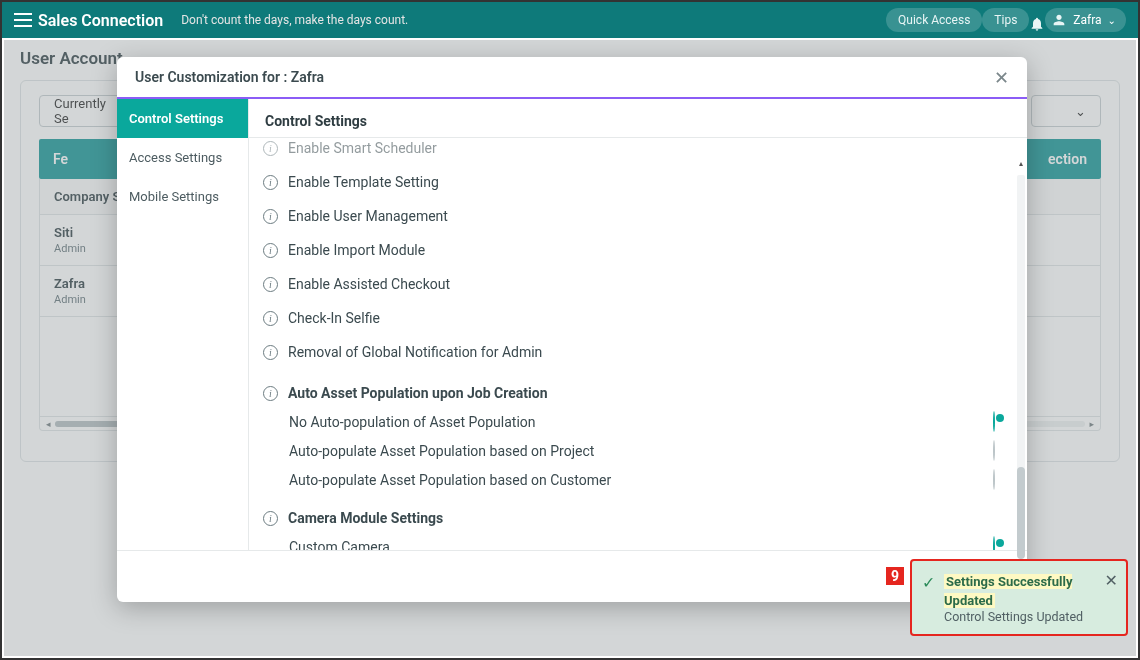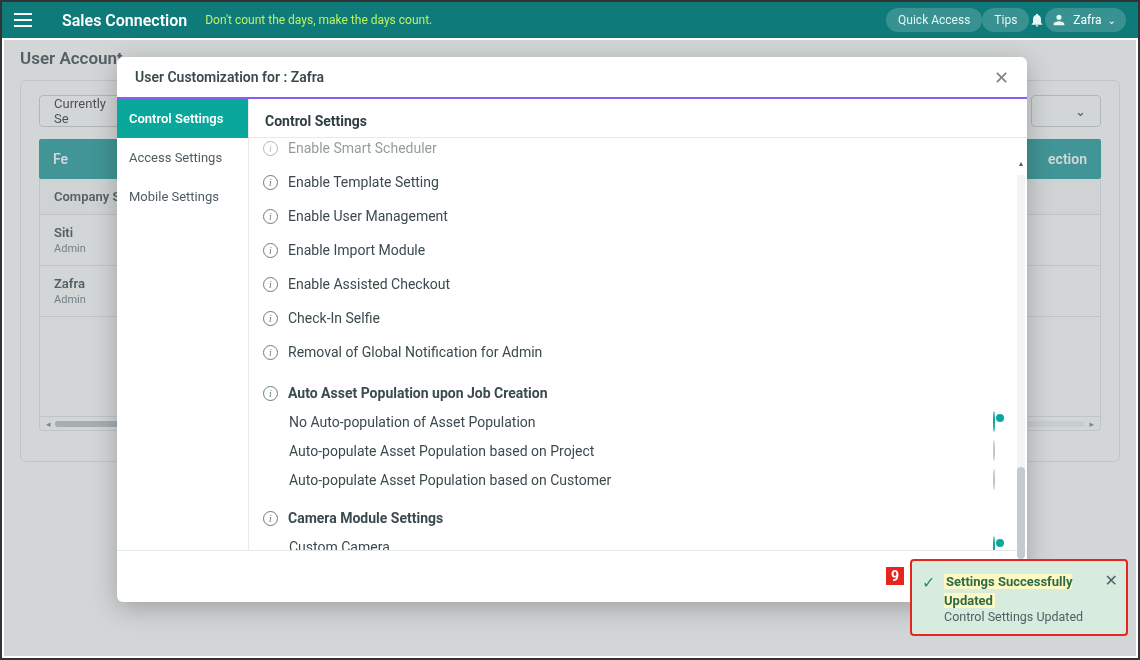--- a/index.html
+++ b/index.html
@@ -16,23 +16,23 @@
     .topbar {
       background: #0e7a7a;
       height: 36px;
       display: flex;
       align-items: center;
       padding: 0 12px;
       color: #fff;
     }
     .hamburger { width: 18px; height: 14px; display: flex; flex-direction: column; justify-content: space-between; cursor: pointer; }
     .hamburger span { display:block; height: 2px; background: #fff; }
-    .brand { font-weight: 600; font-size: 16px; margin-left: 30px; }
-    .tagline { font-size: 12px; margin-left: 18px; color: #bef264; }
-    .topbar-right { margin-left: auto; display: flex; align-items: center; }
+    .brand { font-weight: 600; font-size: 16px; margin-left: 6px; }
+    .tagline { font-size: 12px; margin-left: 18px; color: #e5e5e5; }
+    .topbar-right { margin-left: auto; display: flex; align-items: flex-end; }
     .pill { background: rgba(255,255,255,0.18); color: #e8f5f5; font-size: 12px; padding: 5px 12px; border-radius: 14px; cursor: pointer; }
     .bell-icon { width: 16px; height: 16px; fill: #e8f5f5; cursor: pointer; }
     .user-chip { background: rgba(255,255,255,0.18); color: #fff; font-size: 12px; padding: 4px 10px 4px 6px; border-radius: 14px; display: flex; align-items: center; gap: 6px; cursor: pointer; }
     .user-chip svg { width: 16px; height: 16px; fill: #e8f5f5; }
 
     
     .bg-page { padding: 10px 18px; }
     .bg-title { font-size: 17px; font-weight: 600; color: #3b4a4f; margin-bottom: 12px; }
     .bg-card { border: 1px solid #dfe4e6; border-radius: 6px; padding: 14px 18px 30px; background: #fff; }
     .bg-dd { border: 1px solid #c8d0d3; border-radius: 4px; display:inline-flex; align-items:center; height:32px; padding: 0 14px; font-size:13px; color:#333; }

